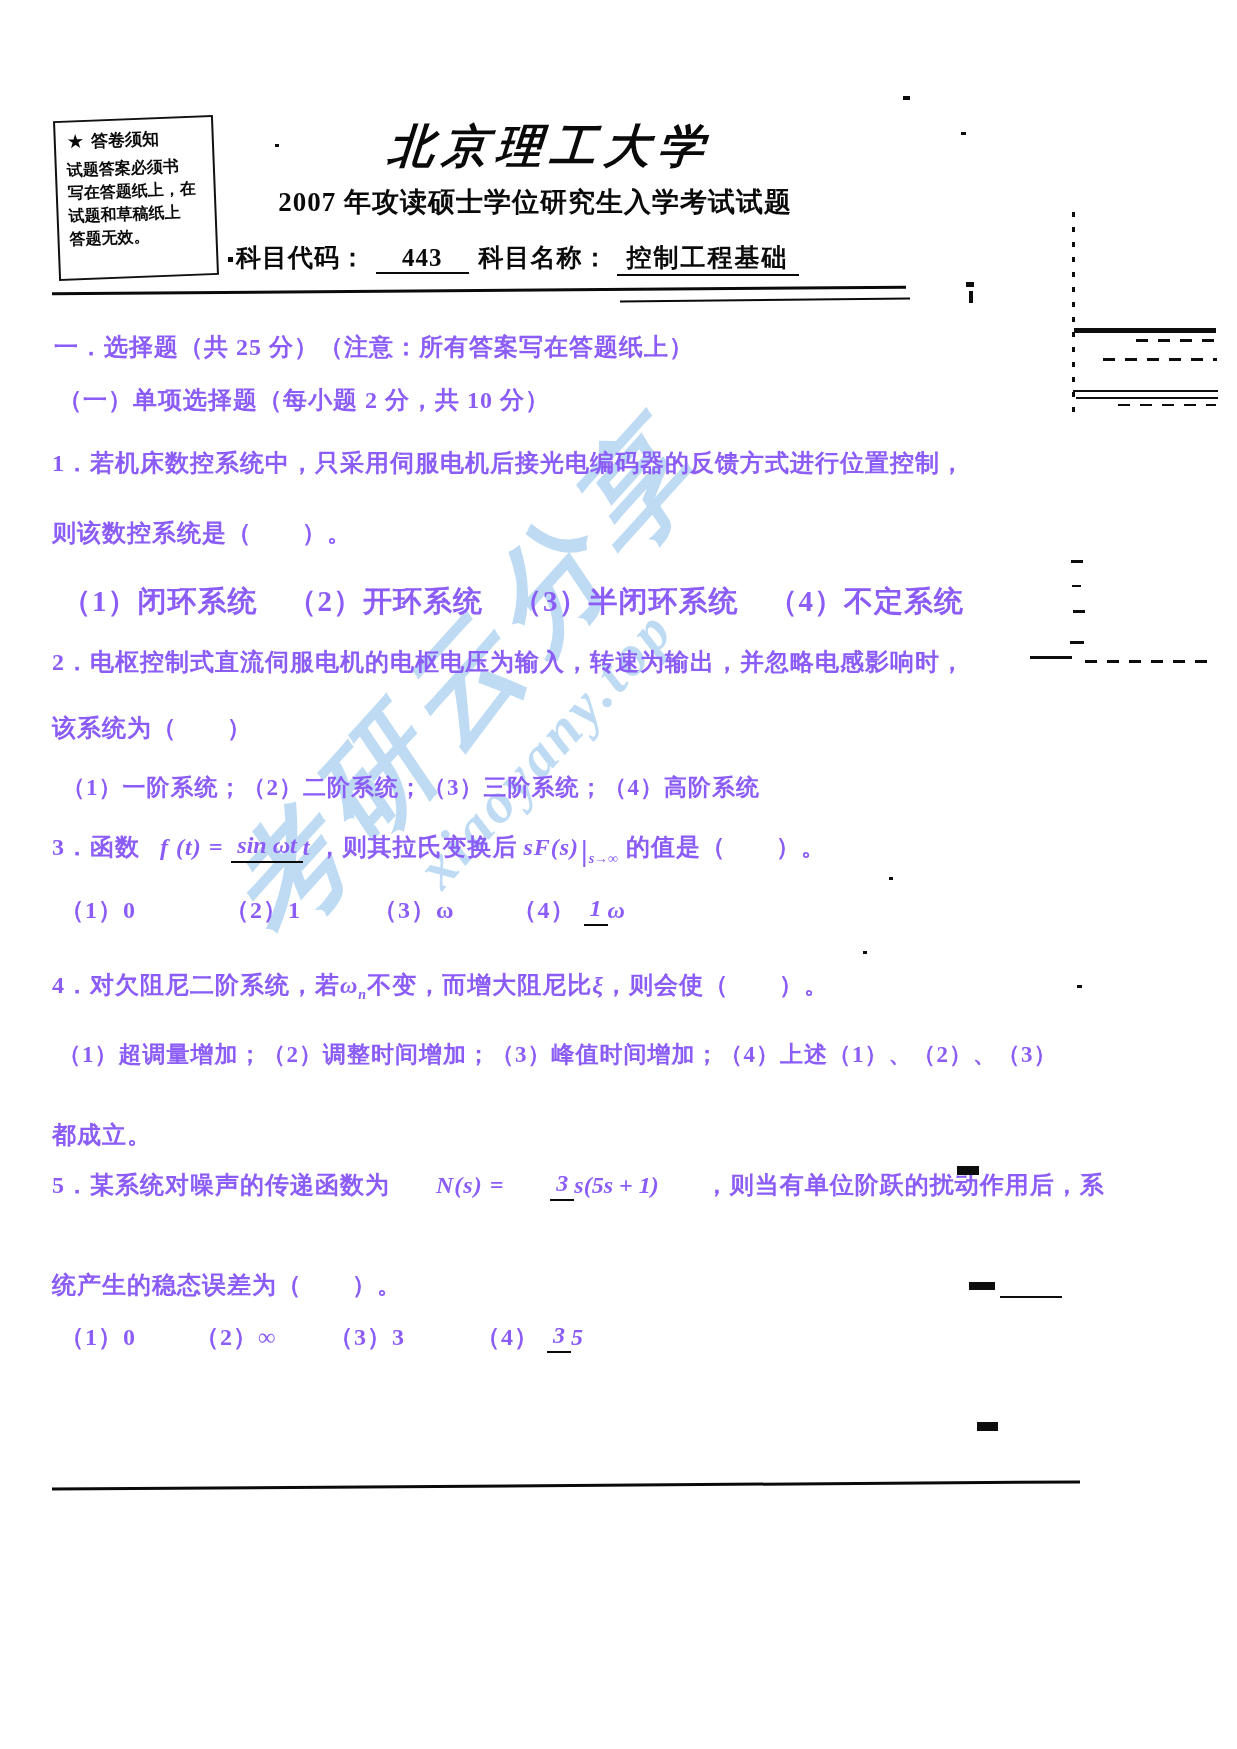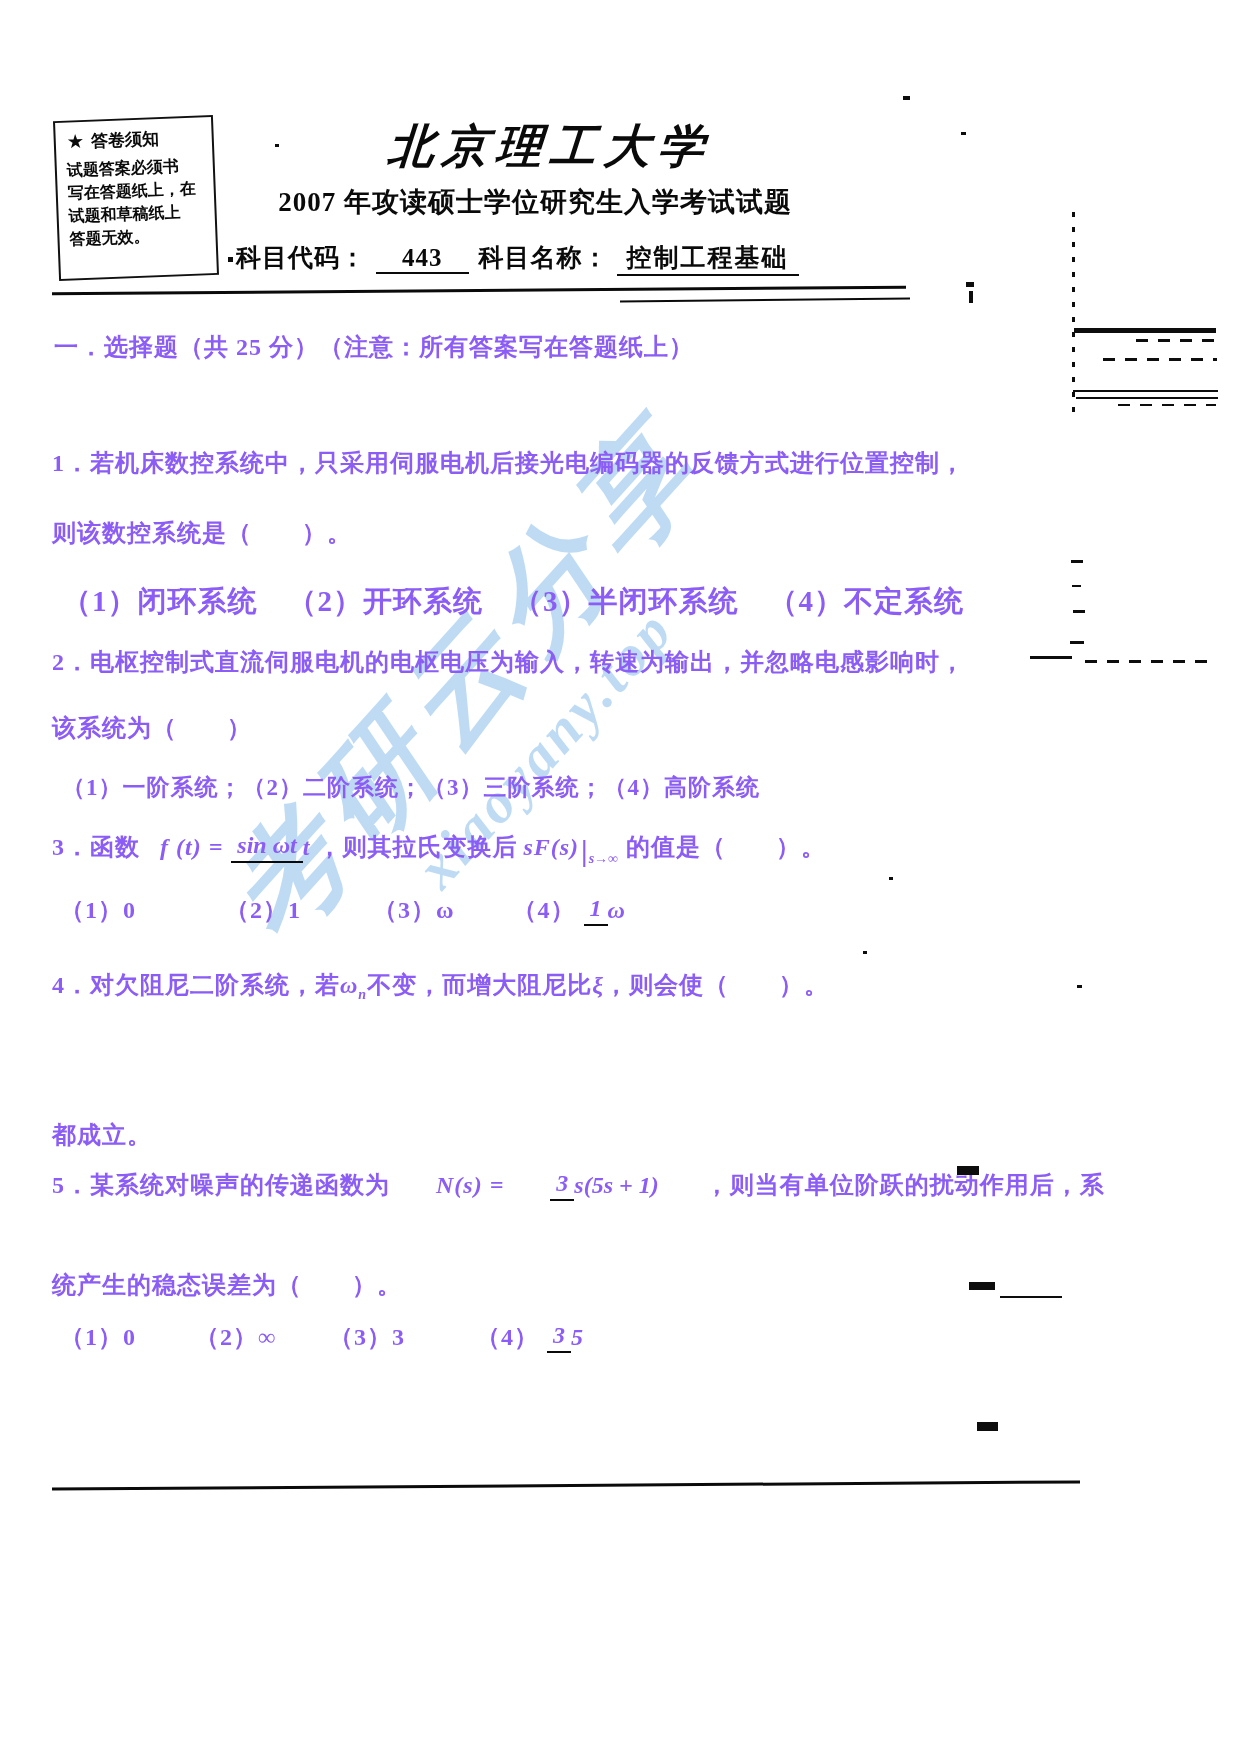--- a/index.html
+++ b/index.html
@@ -69,20 +69,21 @@
 
   <div class="univ">北京理工大学</div>
   <div class="subt">2007 年攻读硕士学位研究生入学考试试题</div>
   <div class="subj">
     <span>科目代码：</span><span class="us us-code">443</span><span>科目名称：</span><span class="us us-name">控制工程基础</span>
   </div>
   <div class="rule" style="left:52px;top:289px;width:854px;height:3px;transform:rotate(-0.45deg);"></div>
   <div class="rule" style="left:620px;top:299px;width:290px;height:2px;transform:rotate(-0.6deg);"></div>
 
   <div class="tl" style="left:54px;top:332px;">一．选择题（共 25 分）（注意：所有答案写在答题纸上）</div>
+  <div class="tl" style="left:58px;top:385px;">（一）单项选择题（每小题 2 分，共 10 分）</div>
 
   <div class="tl" style="left:52px;top:448px;">1．若机床数控系统中，只采用伺服电机后接光电编码器的反馈方式进行位置控制，</div>
   <div class="tl" style="left:52px;top:518px;">则该数控系统是（　　）。</div>
   <div class="tl" style="left:62px;top:583px;font-size:29px;">（1）闭环系统　（2）开环系统　（3）半闭环系统　（4）不定系统</div>
 
   <div class="tl" style="left:52px;top:647px;">2．电枢控制式直流伺服电机的电枢电压为输入，转速为输出，并忽略电感影响时，</div>
   <div class="tl" style="left:52px;top:713px;">该系统为（　　）</div>
   <div class="tl" style="left:62px;top:773px;font-size:23px;">（1）一阶系统；（2）二阶系统；（3）三阶系统；（4）高阶系统</div>
 
   <div class="tl fl" style="left:52px;top:828px;">
@@ -108,20 +109,21 @@
       <span class="frac">
           <span class="fn">1</span>
           <span class="fd">ω</span>
         </span>
     </span>
   </div>
 
   <div class="tl" style="left:52px;top:970px;">
     <span>4．对欠阻尼二阶系统，若</span><span class="it">ω</span><sub class="nsub it">n</sub><span>不变，而增大阻尼比</span><span class="it">ξ</span><span>，则会使（　　）。</span>
   </div>
+  <div class="tl" style="left:58px;top:1040px;font-size:23px;">（1）超调量增加；（2）调整时间增加；（3）峰值时间增加；（4）上述（1）、（2）、（3）</div>
   <div class="tl" style="left:52px;top:1120px;">都成立。</div>
 
   <div class="tl fl" style="left:52px;top:1170px;gap:38px;">
     <span>5．某系统对噪声的传递函数为</span>
     <span class="it" style="margin-left:8px;">N(s) =</span>
     <span class="frac">
         <span class="fn">3</span>
         <span class="fd">s(5s + 1)</span>
       </span>
     <span>，则当有单位阶跃的扰动作用后，系</span>

